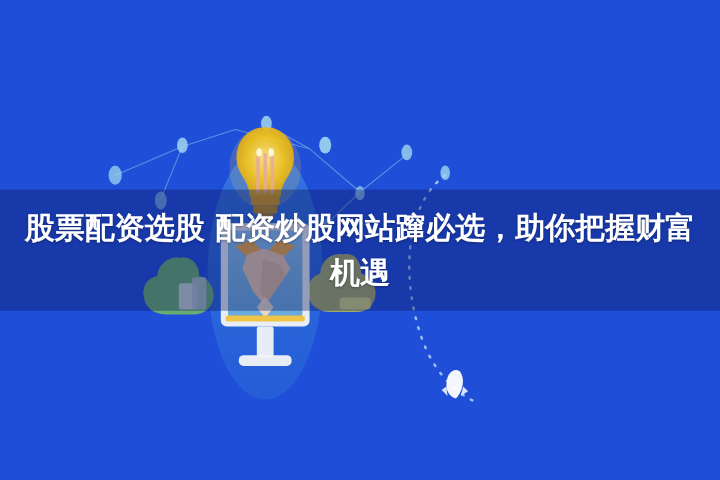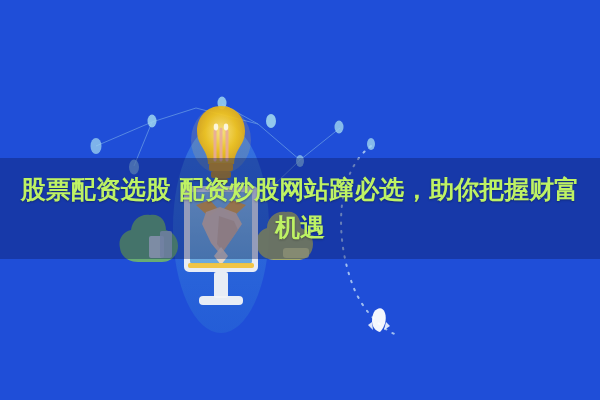--- a/index.html
+++ b/index.html
@@ -40,21 +40,21 @@
     height: 101px;
     z-index: 4;
     display: flex;
     align-items: center;
     justify-content: center;
   }
   #headline {
     width: 572px;
     margin: 0;
     text-align: center;
-    color: #bef264;
+    color: #ffffff;
     font-size: 25px;
     line-height: 38px;
     font-weight: bold;
     letter-spacing: 0px;
     text-shadow: 0 1px 2px rgba(0,0,0,0.30);
     font-family: "DejaVu Sans", "Liberation Sans", sans-serif;
   }
 </style>
 </head>
 <body>

